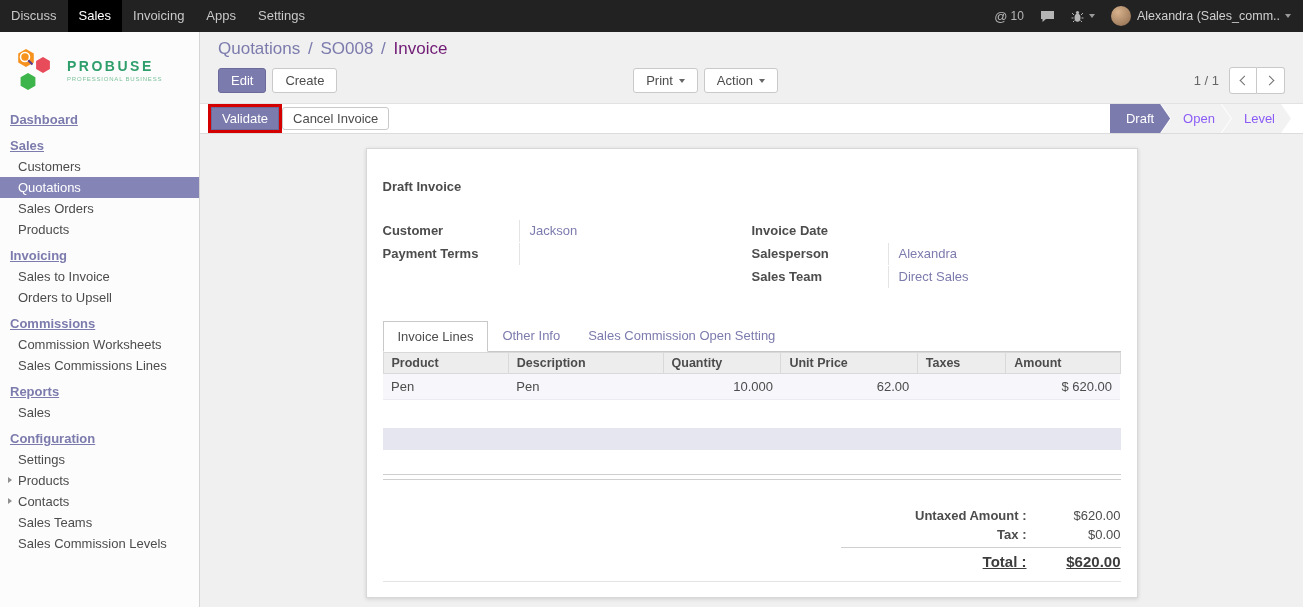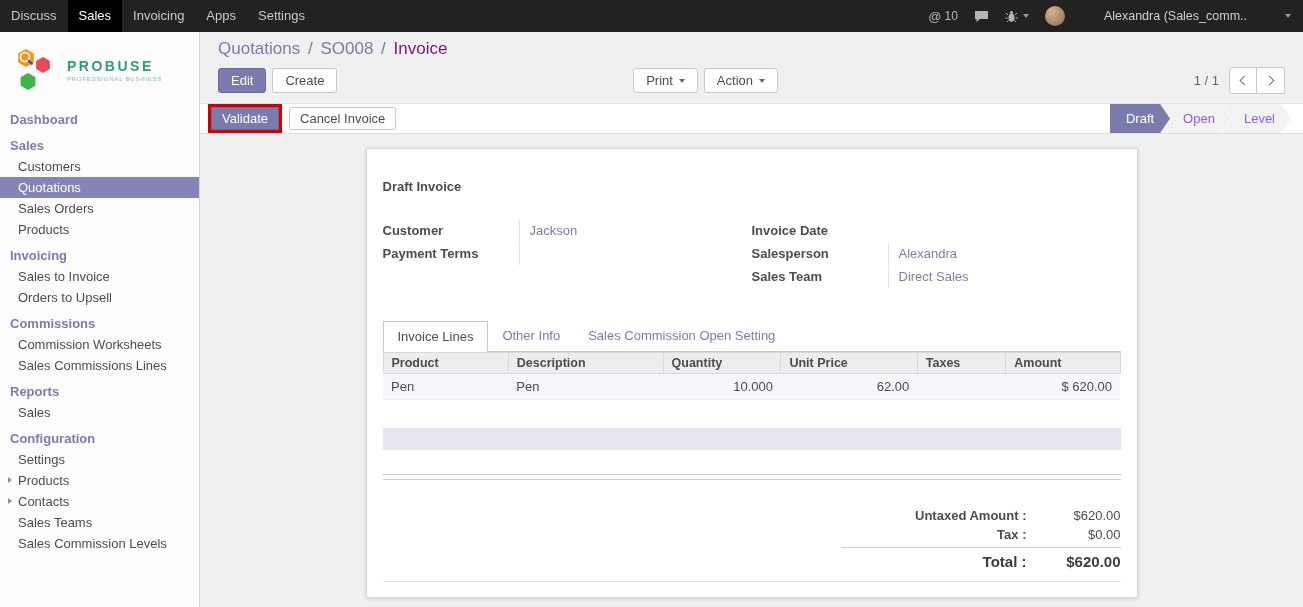--- a/index.html
+++ b/index.html
@@ -11,31 +11,31 @@
   .topbar { flex:0 0 32px; background:#222; display:flex; justify-content:space-between; }
   .tb-menus { display:flex; }
   .tb-item { line-height:32px; padding:0 11px; cursor:pointer; color:#c8c8c8; }
   .tb-item.active { background:#000; color:#fff; }
   .tb-right { display:flex; align-items:center; padding-right:12px; }
   .tb-ico { display:flex; align-items:center; margin-left:16px; cursor:pointer; color:#b5b5b5; }
   .tb-at { margin-right:3px; font-size:13px; }
   .tb-count { font-size:12px; }
   .caret-down { width:0; height:0; border-left:3.5px solid transparent; border-right:3.5px solid transparent; border-top:4px solid #9a9a9a; display:inline-block; margin-left:5px; }
   .avatar { width:20px; height:20px; border-radius:50%; background:radial-gradient(circle at 35% 30%, #d8b28c, #8c6a4e); margin-right:6px; flex:0 0 20px; }
-  .tb-user { display:flex; align-items:center; margin-left:16px; cursor:pointer; font-size:12.5px; color:#cfcfcf;gap:33px; }
+  .tb-user { display:flex; align-items:center; margin-left:16px; cursor:pointer; font-size:12.5px; color:#cfcfcf; }
 
   .body-row { flex:1; display:flex; min-height:0; }
 
   
   .sidebar { flex:0 0 200px; width:200px; background:#fcfcfc; border-right:1px solid #d5d5d5; overflow:hidden; }
   .logo { display:flex; align-items:center; padding:14px 6px 10px 10px; cursor:pointer; }
   .logo-text { margin-left:5px; }
   .logo-title { font-size:14px; font-weight:bold; color:#2e9e6b; letter-spacing:2.5px; }
   .logo-sub { font-size:6px; color:#7cc29a; letter-spacing:0.8px; margin-top:2px; }
-  .nav-heading { color:#7c7bad; font-weight:bold; padding:3px 10px; margin-top:5px; cursor:pointer; }
+  .nav-heading { color:#7c7bad; font-weight:bold; padding:3px 10px; margin-top:5px; cursor:pointer;text-decoration:underline; }
   .nav-item { padding:3px 10px 3px 18px; cursor:pointer; position:relative; color:#4c4c4c; }
   .nav-item.active { background:#8584b7; color:#fff; }
   .nav-tri { position:absolute; left:8px; top:50%; margin-top:-3.5px; width:0; height:0; border-top:3.5px solid transparent; border-bottom:3.5px solid transparent; border-left:4px solid #8f8f8f; }
 
   
   .main { flex:1; display:flex; flex-direction:column; min-width:0; background:#f0f0f0; }
   .control-panel { padding:6px 18px 9px; }
   .breadcrumb { font-size:17px; line-height:22px; margin-bottom:7px; }
   .breadcrumb a { color:#7c7bad; text-decoration:none; cursor:pointer; }
   .bc-sep { color:#7c7bad; margin:0 3px; }
@@ -51,21 +51,21 @@
   .pager-group { display:flex; }
   .pager-btn { width:28px; height:27px; background:#fff; border:1px solid #c9c9c9; display:flex; align-items:center; justify-content:center; cursor:pointer; }
   .pager-btn.prev { border-radius:3px 0 0 3px; }
   .pager-btn.next { border-radius:0 3px 3px 0; border-left:none; }
   .chev { width:7px; height:7px; border-left:1px solid #707070; border-bottom:1px solid #707070; }
   .chev.left { transform:rotate(45deg); margin-left:2px; }
   .chev.right { transform:rotate(-135deg); margin-right:2px; }
 
   
   .statusbar { background:#fff; border-top:1px solid #e2e2e2; border-bottom:1px solid #dcdcdc; height:31px; display:flex; align-items:center; padding-left:8px; }
-  .validate-wrap { border:3px solid #d40000; margin-right:7px; }
+  .validate-wrap { border:3px solid #d40000; }
   .validate-wrap .btn { border-radius:0; display:block; }
   .sb-btn { padding:3px 10px; }
   .status-arrows { margin-left:auto; display:flex; align-self:stretch; margin-right:12px; }
   .status { position:relative; display:flex; align-items:center; padding:0 16px 0 22px; color:#8b5cf6; background:#f2f2f2; clip-path:polygon(0 0, calc(100% - 10px) 0, 100% 50%, calc(100% - 10px) 100%, 0 100%, 10px 50%); margin-left:-9px; cursor:pointer; }
   .status:first-child { clip-path:polygon(0 0, calc(100% - 10px) 0, 100% 50%, calc(100% - 10px) 100%, 0 100%); margin-left:0; padding-left:16px; }
   .status:nth-child(1){ z-index:3; } .status:nth-child(2){ z-index:2; } .status:nth-child(3){ z-index:1; }
   .status.active { background:#7c7bad; color:#fff; }
 
   
   .content { flex:1; overflow:hidden; padding-top:14px; }
@@ -83,21 +83,21 @@
   .lines th { background:#ededed; border:1px solid #d9d9d9; font-weight:bold; text-align:left; padding:3px 8px; font-size:12.5px; }
   .lines td { background:#f6f6fb; padding:5px 8px; border-bottom:1px solid #ebebf3; }
   .num { text-align:right; }
   .empty-band { height:22px; background:#e6e6f1; margin-top:28px; }
   .sep-double { margin-top:24px; height:6px; border-top:1px solid #cfcfcf; border-bottom:1px solid #cfcfcf; }
   .totals { width:280px; margin-left:auto; margin-top:26px; }
   .trow { display:flex; padding:2px 0; align-items:baseline; }
   .tlabel { flex:1; text-align:right; font-weight:bold; padding-right:14px; }
   .tvalue { flex:0 0 80px; text-align:right; }
   .trow.grand { border-top:1px solid #d0d0d0; margin-top:3px; padding-top:5px; }
-  .trow.grand .tlabel, .trow.grand .tvalue { font-size:15px; font-weight:bold; color:#3d3d3d; }
+  .trow.grand .tlabel, .trow.grand .tvalue { font-size:15px; font-weight:bold; color:#3d3d3d;text-decoration:underline; }
   .sheet-bottom-line { position:absolute; left:16px; right:16px; bottom:15px; border-top:1px solid #e3e3e3; }
 </style>
 </head>
 <body>
 
 <div class="app">
 
   <header class="topbar">
     <nav class="tb-menus">
       <a class="tb-item">Discuss</a>

